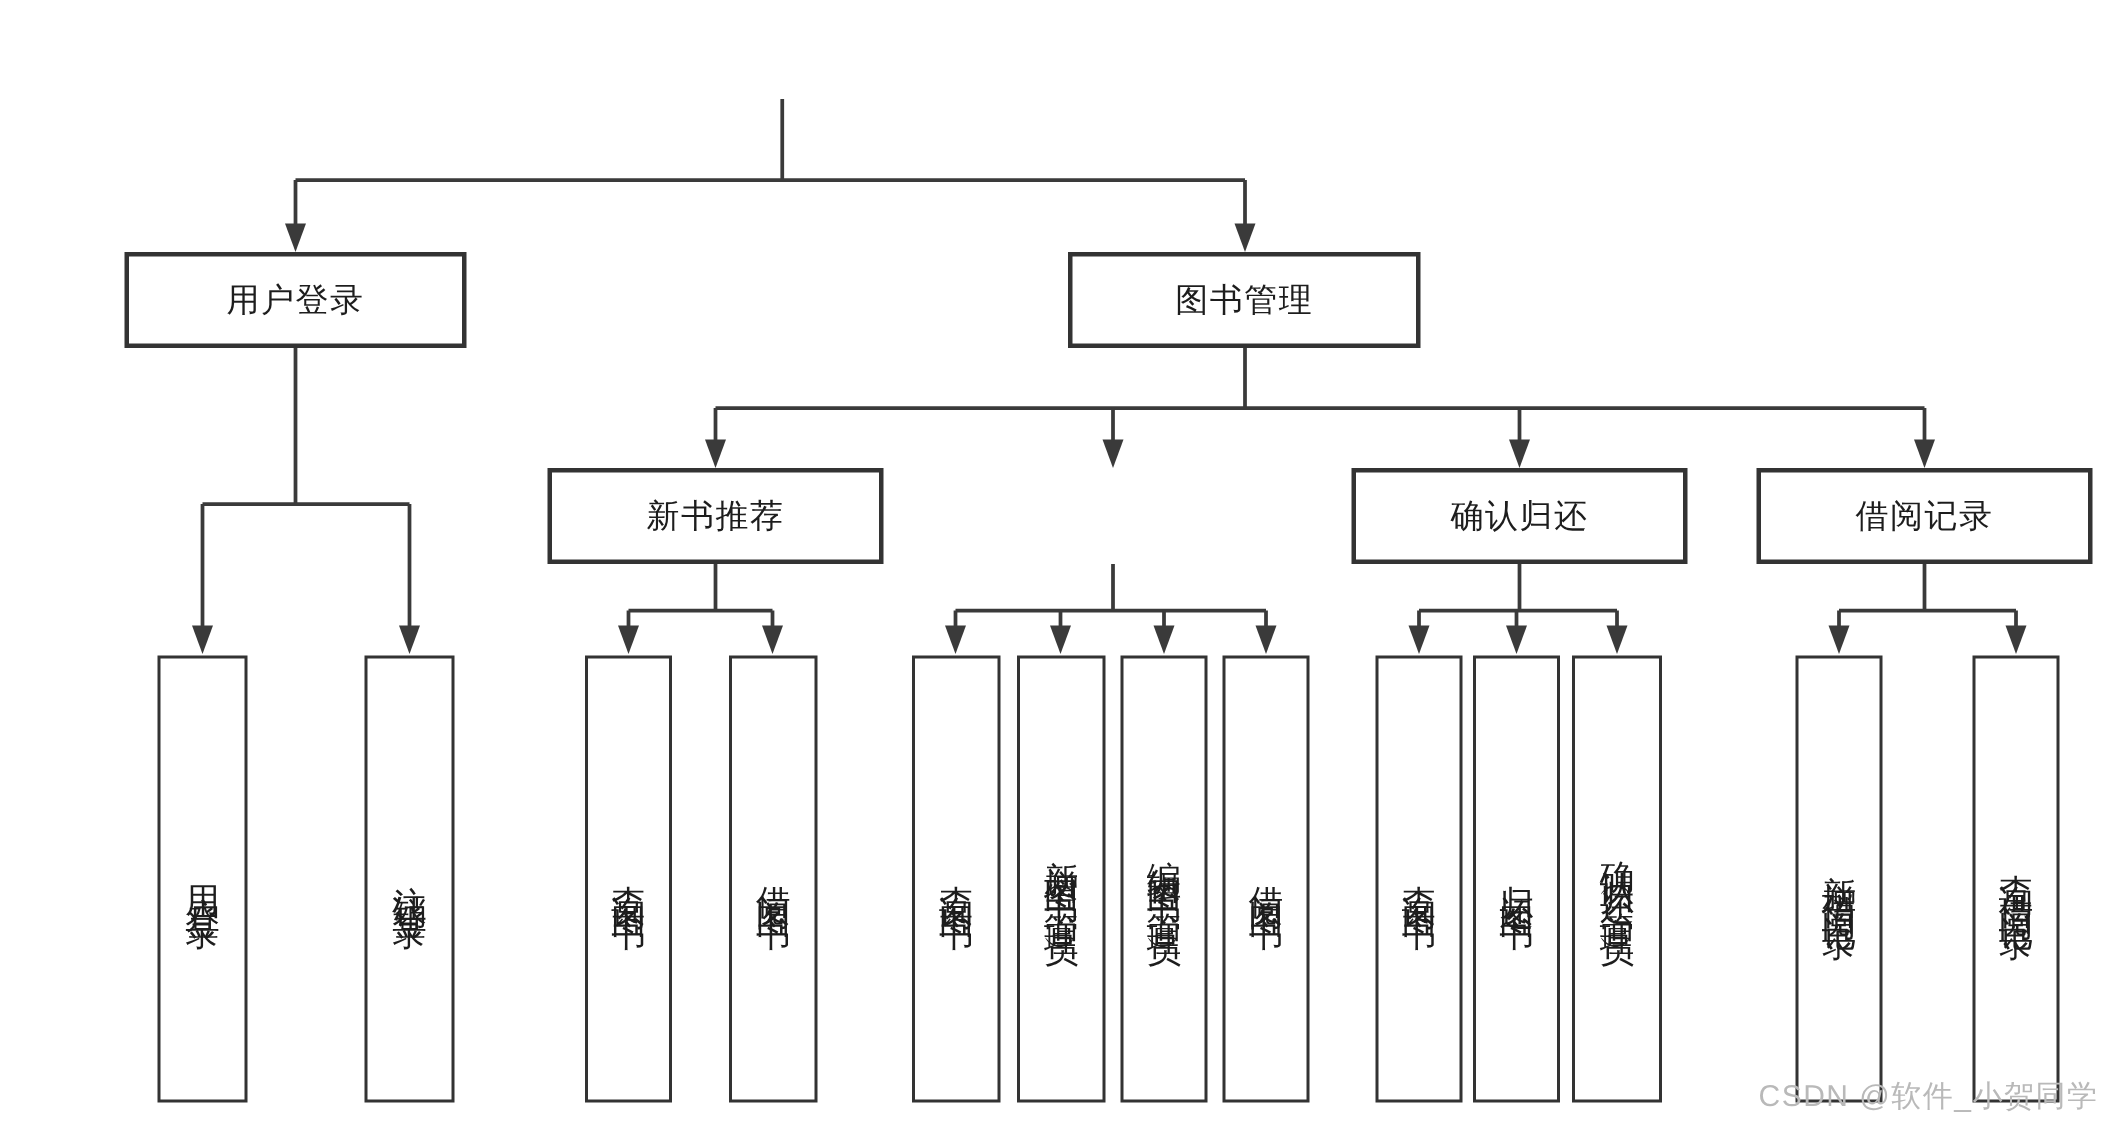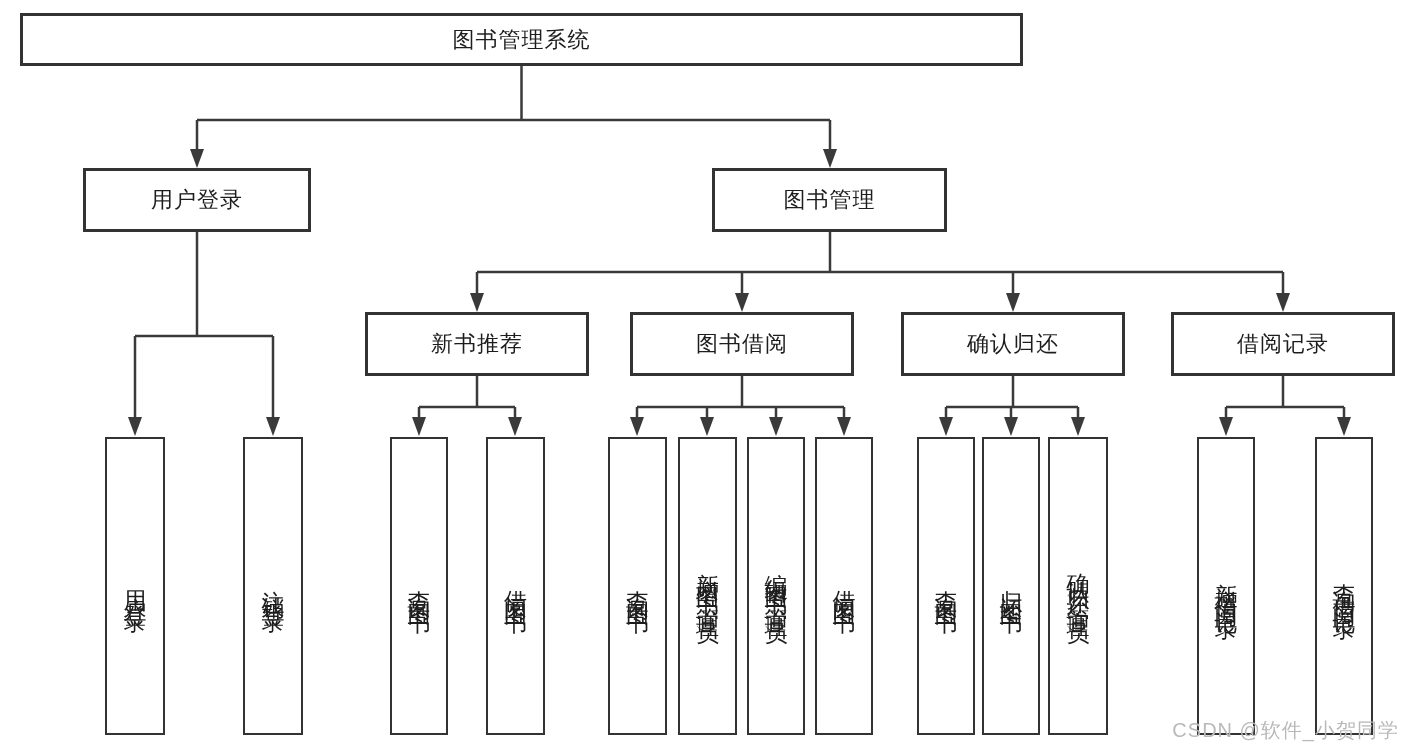--- a/index.html
+++ b/index.html
@@ -80,27 +80,25 @@
       <polygon points="769,417 783,417 776,436"></polygon>
       <polygon points="837,417 851,417 844,436"></polygon>
       <polygon points="939,417 953,417 946,436"></polygon>
       <polygon points="1004,417 1018,417 1011,436"></polygon>
       <polygon points="1071,417 1085,417 1078,436"></polygon>
       <polygon points="1219,417 1233,417 1226,436"></polygon>
       <polygon points="1337,417 1351,417 1344,436"></polygon>
     </g>
   </svg>
 
-  <div class="node" style="left:20px; top:13px; width:1003px; height:53px;">图书管理系统</div>
 
   <div class="node" style="left:83px; top:168px; width:228px; height:64px;">用户登录</div>
   <div class="node" style="left:365px; top:312px; width:224px; height:64px;">新书推荐</div>
 
   <div class="node" style="left:712px; top:168px; width:235px; height:64px;">图书管理</div>
-  <div class="node" style="left:630px; top:312px; width:224px; height:64px;">图书借阅</div>
   <div class="node" style="left:901px; top:312px; width:224px; height:64px;">确认归还</div>
   <div class="node" style="left:1171px; top:312px; width:224px; height:64px;">借阅记录</div>
 
   <div class="node leaf" style="left:105px; width:60px;">
       <span class="vtxt">用户登录</span>
     </div>
   <div class="node leaf" style="left:243px; width:60px;">
       <span class="vtxt">注销登录</span>
     </div>
   <div class="node leaf" style="left:390px; width:58px;">

